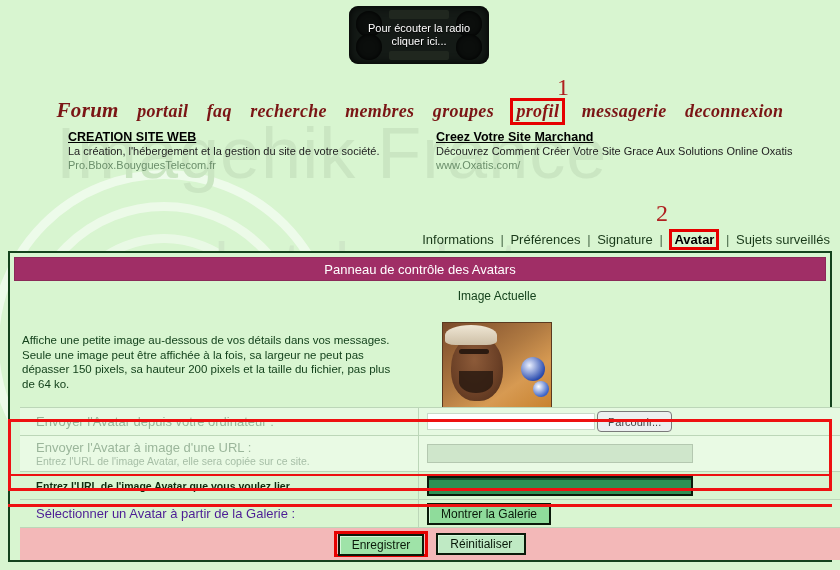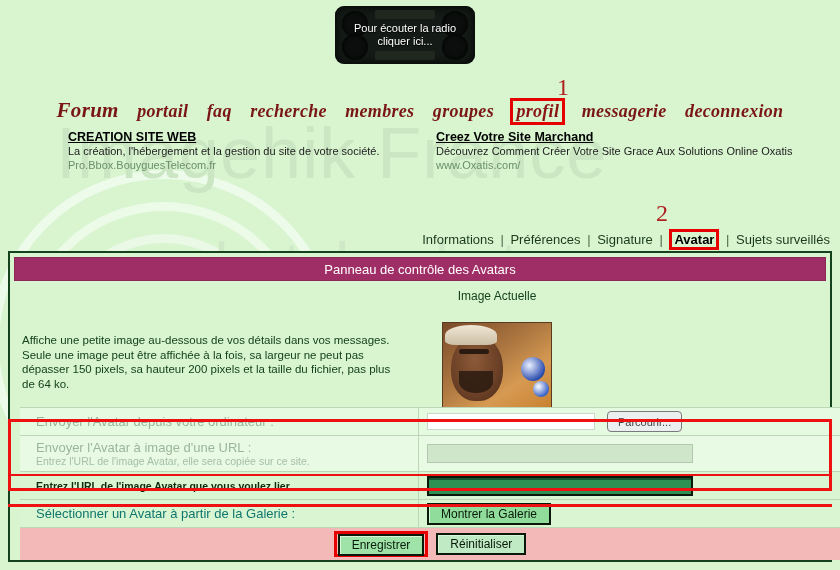--- a/index.html
+++ b/index.html
@@ -21,21 +21,21 @@
     left:-10px;top:170px;width:330px;height:330px;border-radius:50%;
     border:9px solid rgba(255,255,255,.55);
     box-shadow:0 0 0 18px rgba(255,255,255,0), inset 0 0 0 22px rgba(255,255,255,.0);
   }
   #wm-rings2{left:22px;top:202px;width:266px;height:266px;border-radius:50%;border:9px solid rgba(255,255,255,.5);}
   #wm-rings3{left:54px;top:234px;width:202px;height:202px;border-radius:50%;border:9px solid rgba(255,255,255,.45);}
   #wm-rings4{left:86px;top:266px;width:138px;height:138px;border-radius:50%;border:9px solid rgba(255,255,255,.4);}
 
   
   #radio-banner{
-    position:absolute;left:335px;top:6px;width:140px;height:58px;
+    position:absolute;left:349px;top:6px;width:140px;height:58px;
     background:#141a16;border-radius:9px;
     box-shadow:inset 0 0 10px #000;
     display:flex;align-items:center;justify-content:center;
   }
   #radio-banner .spk{position:absolute;width:26px;height:26px;border-radius:50%;background:#0b0e0c;box-shadow:inset 0 0 5px #000;}
   #radio-banner .spk.tl{left:7px;top:5px;}
   #radio-banner .spk.bl{left:7px;top:28px;}
   #radio-banner .spk.tr{right:7px;top:5px;}
   #radio-banner .spk.br{right:7px;top:28px;}
   #radio-banner .panel-strip{position:absolute;left:40px;top:4px;width:60px;height:9px;background:#20271f;border-radius:2px;}
@@ -158,31 +158,31 @@
   
   #row-upload{background:#e6f9e1;}
   #row-upload .lbl-main{color:#97b497;}
   #row-url{background:#e9faE4;}
   #row-url .lbl-main{color:#9bb69b;}
   #row-url .lbl-sub{color:#a6bea6;}
   #row-link{background:#d9f5d1;}
   #row-link .lbl-main{color:#0d2b0d;}
   #row-link .lbl-sub{color:#0d2b0d;font-weight:bold;}
   #row-gallery{background:#d9f5d1;}
-  #row-gallery .lbl-main{color:#0f766e;}
+  #row-gallery .lbl-main{color:#4c1d95;}
   #row-submit{
     background:#f3b8b8;height:32px;display:flex;align-items:center;justify-content:center;
     border-top:1px solid #bcd6b8;
   }
 
   .file-input{
     width:168px;height:17px;background:#fff;border:1px solid #c9d9c9;box-sizing:border-box;
   }
   .browse-btn{
-    margin-left:12px;height:19px;padding:0 10px;background:#eceff0;border:1px solid #7a7a7a;
+    margin-left:2px;height:19px;padding:0 10px;background:#eceff0;border:1px solid #7a7a7a;
     font-size:11px;color:#444;display:flex;align-items:center;border-radius:4px;
   }
   .url-input{
     width:266px;height:19px;background:#cfe6cb;border:1px solid #b4c8b0;box-sizing:border-box;
   }
   .link-input{
     width:266px;height:20px;background:#2e9154;border:2px solid #0a1a0a;box-sizing:border-box;
     box-shadow:inset 0 2px 0 #17532f;
   }
   .gal-btn,.sub-btn{

